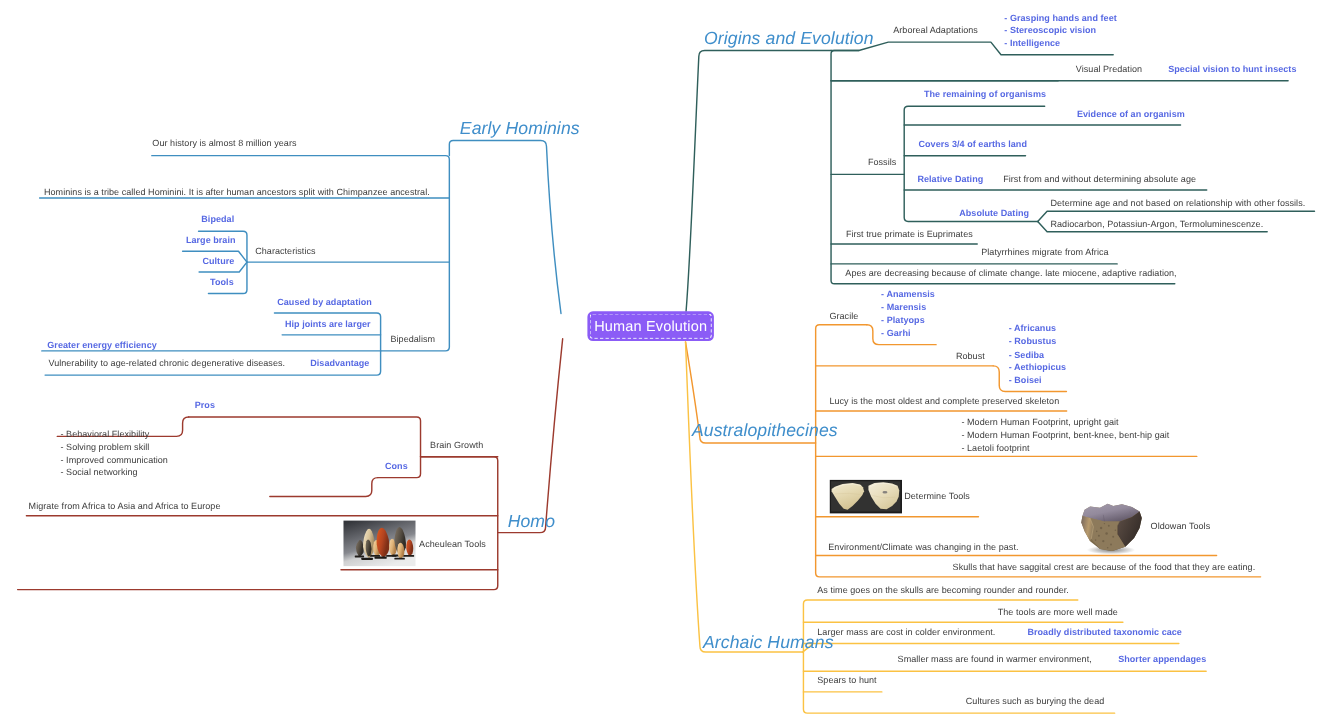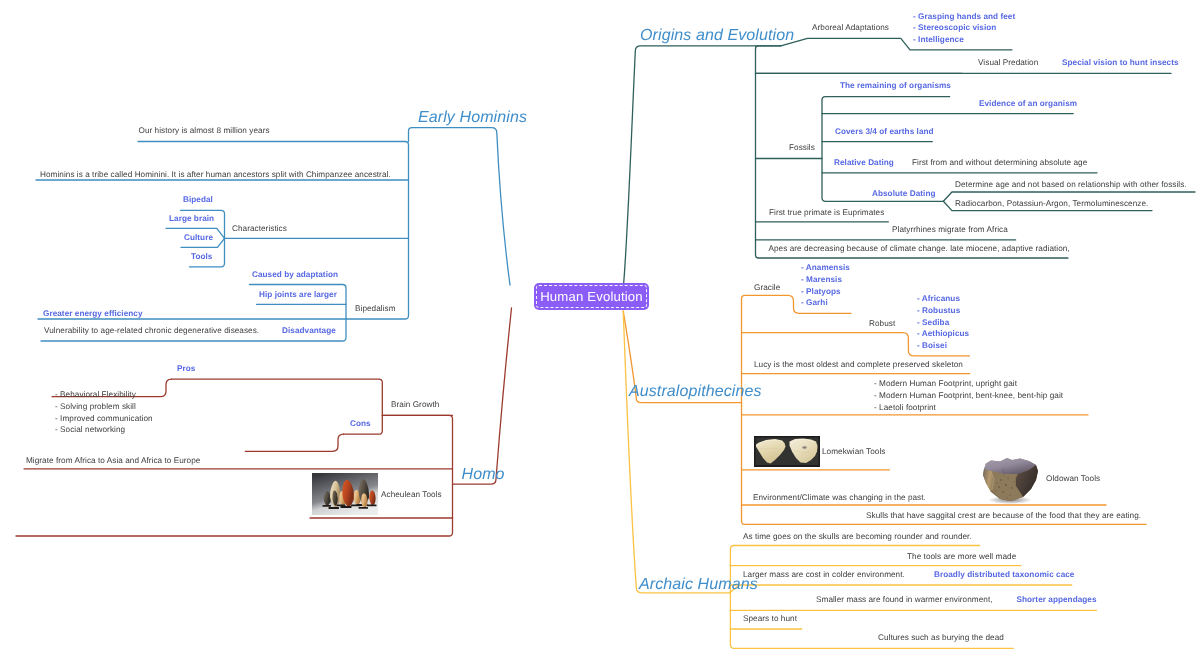--- a/index.html
+++ b/index.html
@@ -143,21 +143,21 @@
     <div>- Sediba</div>
     <div>- Aethiopicus</div>
     <div>- Boisei</div>
   </div>
   <div class="t" style="left:754px;top:359.1px;">Lucy is the most oldest and complete preserved skeleton</div>
   <div class="t" style="left:874px;top:378.1px;">
     <div>- Modern Human Footprint, upright gait</div>
     <div>- Modern Human Footprint, bent-knee, bent-hip gait</div>
     <div>- Laetoli footprint</div>
   </div>
-  <div class="t" style="left:822px;top:446.1px;">Lomekwian Tools</div>
+  <div class="t" style="left:822px;top:446.1px;">Determine Tools</div>
   <div class="t" style="left:1046px;top:473.1px;">Oldowan Tools</div>
   <div class="t" style="left:753px;top:492.1px;">Environment/Climate was changing in the past.</div>
   <div class="t" style="left:866px;top:510.1px;">Skulls that have saggital crest are because of the food that they are eating.</div>
   <div class="t" style="left:743px;top:531.1px;">As time goes on the skulls are becoming rounder and rounder.</div>
   <div class="t" style="left:907px;top:551.1px;">The tools are more well made</div>
   <div class="t" style="left:743px;top:569.1px;">Larger mass are cost in colder environment.</div>
   <div class="t b" style="left:934px;top:569.1px;">Broadly distributed taxonomic cace</div>
   <div class="t" style="left:816px;top:594.1px;">Smaller mass are found in warmer environment,</div>
   <div class="t b" style="left:1016.5px;top:594.1px;">Shorter appendages</div>
   <div class="t" style="left:743px;top:613.1px;">Spears to hunt</div>

